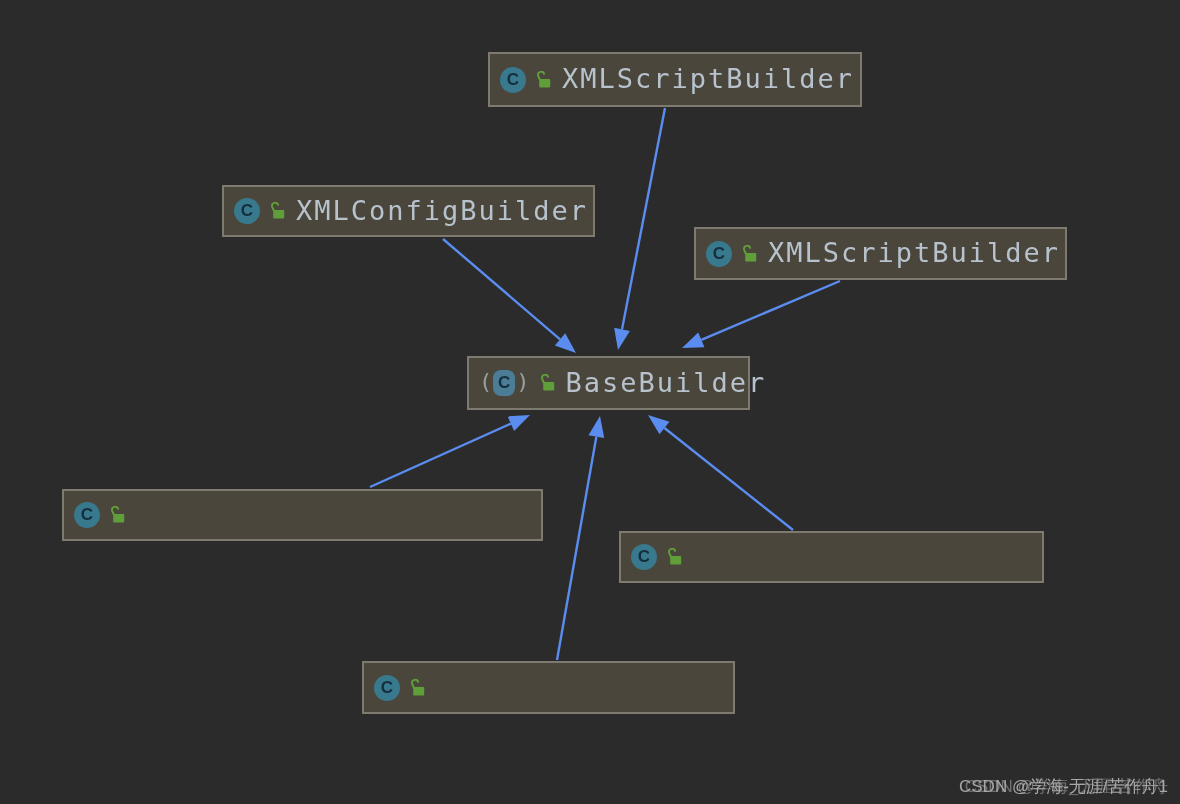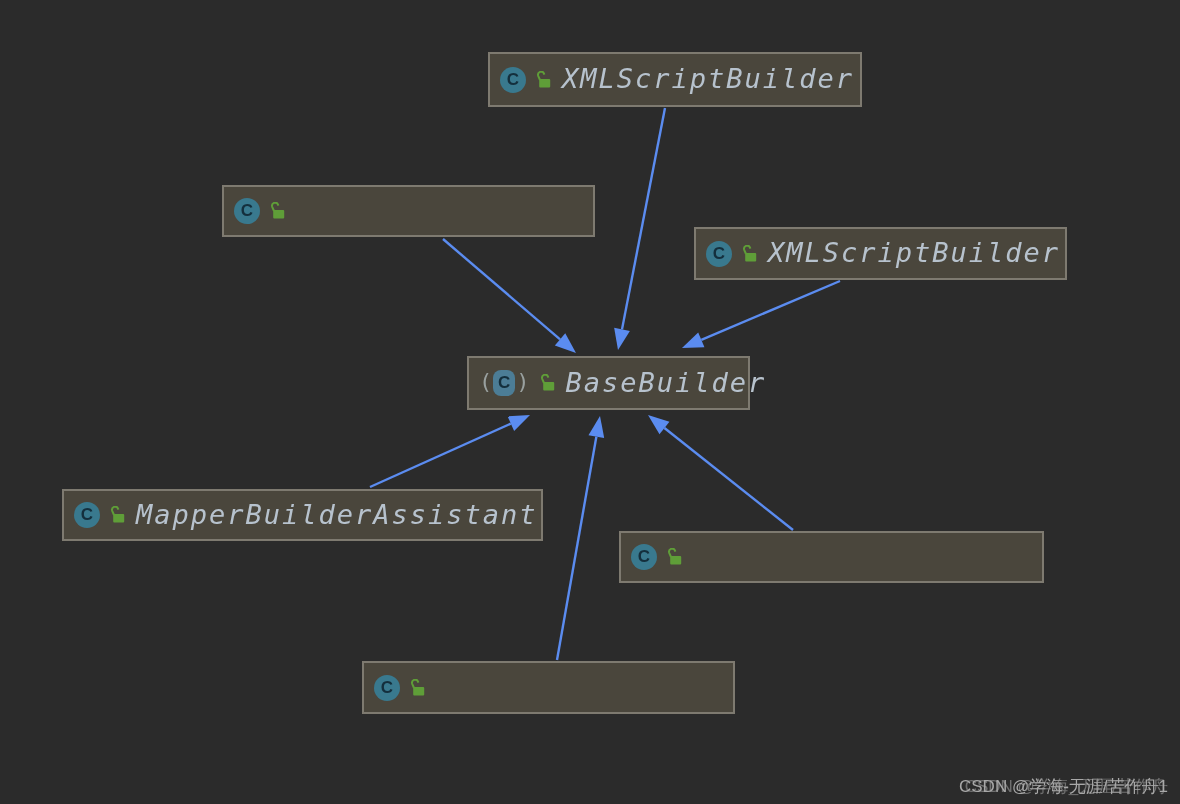--- a/index.html
+++ b/index.html
@@ -46,21 +46,20 @@
     margin:0 1px;
     background:#4c7d96;
   }
   .lock-icon{flex:0 0 auto;display:block;}
   .node-label{
     color:#b7c2cd;
     font-size:27px;
     letter-spacing:2px;
     white-space:nowrap;
     transform:translateY(-1px);
-    font-style:italic;
   }
   #watermark{
     position:absolute;
     right:6px;bottom:6px;
     height:24px;
     font-family:"Liberation Sans",sans-serif;
     font-size:17px;
     pointer-events:none;
   }
   #watermark .wm{
@@ -104,20 +103,21 @@
       <span class="node-label">XMLScriptBuilder</span>
     </div>
     <div class="node" style="left: 222px; top: 185px; width: 373px; height: 52px;">
       <span class="icon-wrap">
         <span class="class-icon">C</span>
       </span>
       <svg class="lock-icon" width="18" height="18" viewBox="0 0 18 18">
         <path d="M5 9 L3.2 4.8 A3.1 3.1 0 0 1 8.9 2.4 L9.4 3.6" fill="none" stroke="#5f9e38" stroke-width="2"></path>
         <rect x="4.2" y="8" width="11" height="8.5" rx="1" fill="#5f9e38"></rect>
       </svg>
+      <span class="node-label">XMLConfigBuilder</span>
     </div>
     <div class="node" style="left: 694px; top: 227px; width: 373px; height: 53px;">
       <span class="icon-wrap">
         <span class="class-icon">C</span>
       </span>
       <svg class="lock-icon" width="18" height="18" viewBox="0 0 18 18">
         <path d="M5 9 L3.2 4.8 A3.1 3.1 0 0 1 8.9 2.4 L9.4 3.6" fill="none" stroke="#5f9e38" stroke-width="2"></path>
         <rect x="4.2" y="8" width="11" height="8.5" rx="1" fill="#5f9e38"></rect>
       </svg>
       <span class="node-label">XMLScriptBuilder</span>
@@ -135,21 +135,20 @@
       <span class="node-label">BaseBuilder</span>
     </div>
     <div class="node" style="left: 62px; top: 489px; width: 481px; height: 52px;">
       <span class="icon-wrap">
         <span class="class-icon">C</span>
       </span>
       <svg class="lock-icon" width="18" height="18" viewBox="0 0 18 18">
         <path d="M5 9 L3.2 4.8 A3.1 3.1 0 0 1 8.9 2.4 L9.4 3.6" fill="none" stroke="#5f9e38" stroke-width="2"></path>
         <rect x="4.2" y="8" width="11" height="8.5" rx="1" fill="#5f9e38"></rect>
       </svg>
-      <span class="node-label">MapperBuilderAssistant</span>
     </div>
     <div class="node" style="left: 619px; top: 531px; width: 425px; height: 52px;">
       <span class="icon-wrap">
         <span class="class-icon">C</span>
       </span>
       <svg class="lock-icon" width="18" height="18" viewBox="0 0 18 18">
         <path d="M5 9 L3.2 4.8 A3.1 3.1 0 0 1 8.9 2.4 L9.4 3.6" fill="none" stroke="#5f9e38" stroke-width="2"></path>
         <rect x="4.2" y="8" width="11" height="8.5" rx="1" fill="#5f9e38"></rect>
       </svg>
     </div>

